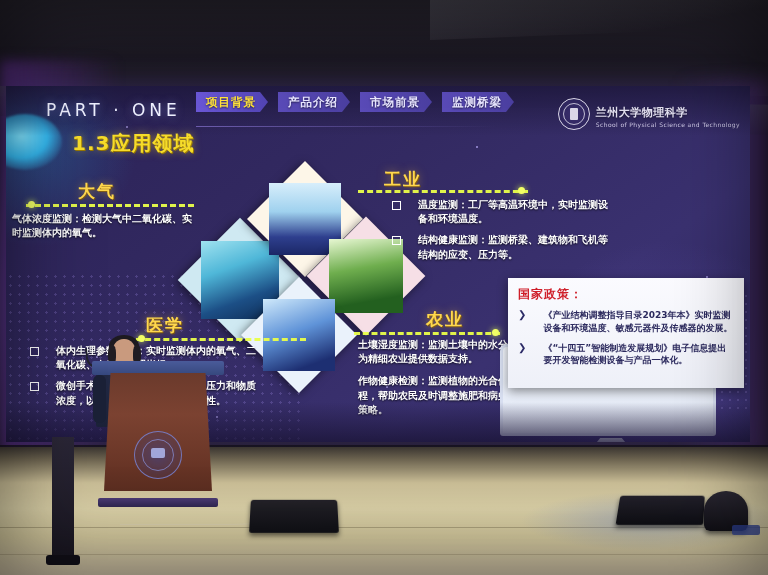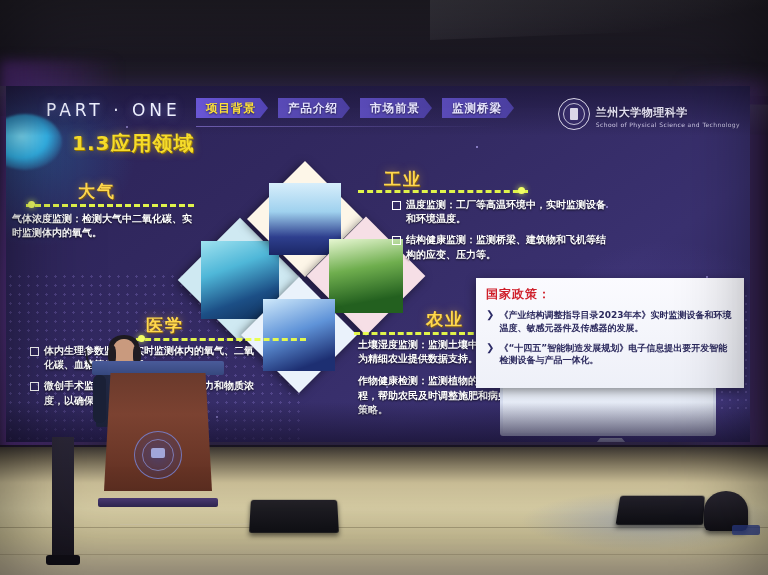--- a/index.html
+++ b/index.html
@@ -121,21 +121,21 @@
   .part-title{
     position:absolute;left:40px;top:14px;color:#eef0ff;
     font-size:17px;letter-spacing:4px;font-weight:400;
     text-shadow:0 0 8px rgba(150,170,255,.5);
   }
   .slide-title{
     position:absolute;left:66px;top:44px;color:#f6dc2a;
     font-size:20px;font-weight:bold;letter-spacing:1px;
     text-shadow:0 0 9px rgba(255,220,40,.55), 1px 1px 0 #8a6b00;
   }
-  .tabs{position:absolute;left:190px;top:12px;display:flex;gap:10px;align-items:center;}
+  .tabs{position:absolute;left:190px;top:6px;display:flex;gap:10px;align-items:center;}
   .tab{
     position:relative;height:20px;padding:0 12px 0 10px;display:flex;align-items:center;
     font-size:11.5px;font-weight:bold;color:#e8e6ff;letter-spacing:1px;
     background:linear-gradient(90deg,#5a4bb8,#4b3fa0);
     clip-path:polygon(0 0,calc(100% - 8px) 0,100% 50%,calc(100% - 8px) 100%,0 100%);
     text-shadow:0 1px 2px rgba(0,0,0,.6);
   }
   .tab.active{color:#ffe23a;background:linear-gradient(90deg,#6a57d6,#5244b4);}
   .tab-line{
     position:absolute;left:190px;top:40px;width:300px;height:1px;
@@ -172,42 +172,42 @@
   .dash-dot{
     position:absolute;width:7px;height:7px;border-radius:50%;background:#f2ff66;
     box-shadow:0 0 6px rgba(230,255,80,.9);
   }
 
   
   .txt{
     position:absolute;color:#ffffff;font-size:10px;line-height:1.42;
     text-shadow:0 1px 2px rgba(0,0,0,.75);font-weight:bold;
   }
-  .bullet-row{display:flex;gap:5px;margin-bottom:7px;}
+  .bullet-row{display:flex;gap:17px;margin-bottom:7px;}
   .sq{
     flex:0 0 auto;width:7px;height:7px;border:1.4px solid #ffffff;margin-top:3px;background:transparent;
   }
   .arrowmark{
     flex:0 0 auto;color:#2b2a66;font-size:10px;margin-top:0px;font-weight:bold;
   }
 
   
   .photo{
     position:absolute;transform:rotate(45deg);
     box-shadow:0 3px 10px rgba(0,0,0,.5);
   }
   .photo .inner{width:100%;height:100%;transform:rotate(-45deg) scale(1.0);overflow:hidden;}
   .ph-frame{padding:5px;background:#fdf6e8;}
   .ph-frame.b{background:#cfe9f2;}
   .ph-frame.p{background:#f6dfe6;}
   .ph-frame.w{background:#eaf2fb;}
 
   
   .policy{
-    position:absolute;right:6px;top:192px;width:268px;height:110px;
+    position:absolute;right:6px;top:192px;width:236px;height:110px;
     background:linear-gradient(180deg,#fbfbff,#eef0f8);
     box-shadow:0 3px 10px rgba(0,0,0,.45);padding:8px 10px;box-sizing:border-box;
   }
   .policy-title{color:#cf1f2a;font-size:12px;font-weight:bold;letter-spacing:1px;margin-bottom:6px;}
   .policy .txt{position:static;color:#2c2a5e;text-shadow:none;font-size:9px;}
   
   .pcmon{
     position:absolute;right:34px;bottom:6px;width:210px;height:86px;
     border:3px solid #d7def0;border-radius:7px 7px 3px 3px;
     background:linear-gradient(180deg,#f4f7fd,#dfe6f4);

